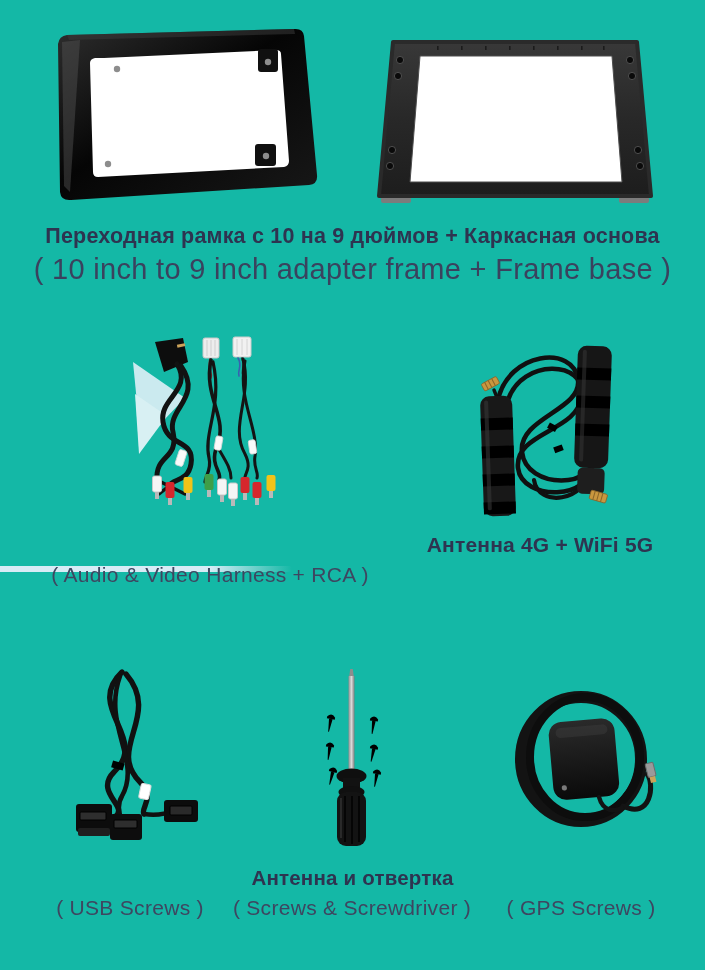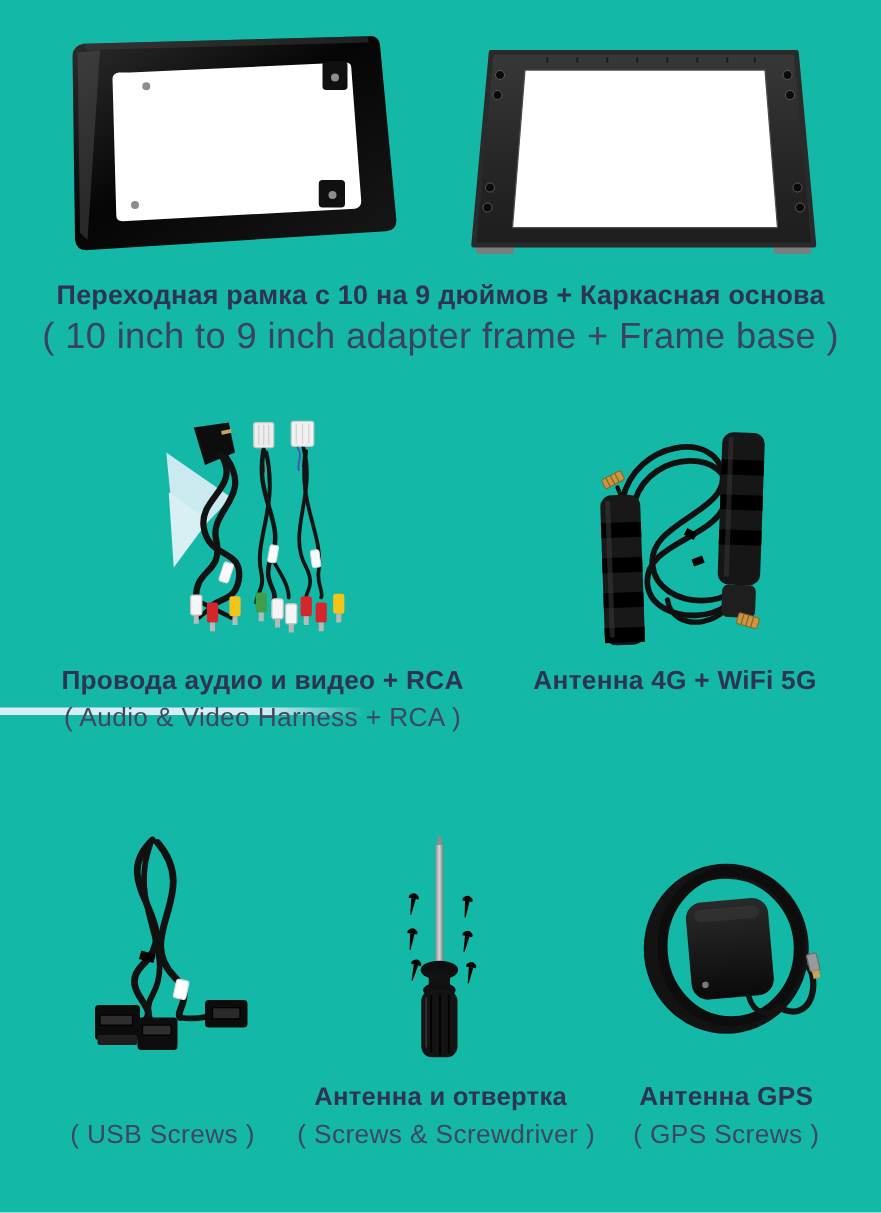--- a/index.html
+++ b/index.html
@@ -14,21 +14,21 @@
   .cap-en{font-weight:400;color:#3e4660;font-size:21px;letter-spacing:.3px;}
   .title-ru{left:0;top:224px;width:705px;font-size:21.5px;}
   .title-en{left:0;top:253px;width:705px;font-size:29px;color:#3a425e;}
   .harness-ru{left:25px;top:533px;width:370px;}
   .harness-en{left:15px;top:563px;width:390px;}
   .ant4g-ru{left:400px;top:533px;width:280px;}
   .ant4g-en{left:400px;top:563px;width:280px;}
   .usb-ru{left:25px;top:866px;width:210px;}
   .usb-en{left:25px;top:896px;width:210px;}
   .screws-ru{left:240px;top:866px;width:225px;font-size:20.5px;}
-  .screws-en{left:228px;top:896px;width:248px;text-align:right;}
+  .screws-en{left:228px;top:896px;width:248px;}
   .gps-ru{left:475px;top:866px;width:212px;}
   .gps-en{left:475px;top:896px;width:212px;}
   .stripe{
     position:absolute;left:0;top:566px;width:292px;height:6px;border-radius:0 3px 3px 0;
     background:linear-gradient(90deg,#d7ecf6 0%,#d7ecf6 72%,rgba(215,236,246,0) 100%);
     z-index:0;
   }
   .cap{z-index:2;}
 </style>
 </head>
@@ -216,21 +216,20 @@
         <rect x="0" y="0" width="17" height="9" rx="1.5" fill="#c9973f" stroke="#8a6428" stroke-width="0.8"></rect>
         <line x1="4" y1="0" x2="4" y2="9" stroke="#8a6428"></line>
           <line x1="8" y1="0" x2="8" y2="9" stroke="#8a6428"></line>
           <line x1="12" y1="0" x2="12" y2="9" stroke="#8a6428"></line>
       </g>
     </svg>
   </figure>
 
   <div class="stripe"></div>
 
-  <div class="cap cap-ru harness-ru">Провода аудио и видео + RCA</div>
   <div class="cap cap-en harness-en">( Audio &amp; Video Harness + RCA )</div>
   <div class="cap cap-ru ant4g-ru">Антенна 4G + WiFi 5G</div>
 
   <figure style="left:70px;top:666px;">
     <svg width="130" height="182" viewBox="0 0 130 182">
       <g fill="none" stroke="#111111" stroke-linecap="round">
         <path d="M52,6 C14,42 80,72 44,106 C24,126 58,140 46,150" stroke-width="5.4"></path>
         <path d="M56,8 C92,50 36,82 70,116 C86,132 70,142 74,148" stroke-width="5.4"></path>
         <path d="M50,10 C32,60 72,94 52,130 C46,140 50,146 50,150" stroke-width="4.6"></path>
         <path d="M74,148 C86,150 96,148 104,144" stroke-width="4.6"></path>
@@ -321,16 +320,15 @@
         <rect x="53" y="46" width="52" height="10" rx="5" fill="#3d3d3d" opacity="0.45"></rect>
         <circle cx="57" cy="106" r="2.6" fill="#7a7a7a"></circle>
       </g>
       <path d="M94,117 C98,132 110,132 117,128" fill="none" stroke="#131313" stroke-width="4.4" stroke-linecap="round"></path>
     </svg>
   </figure>
 
   <div class="cap cap-en usb-en">( USB Screws )</div>
   <div class="cap cap-ru screws-ru">Антенна и отвертка</div>
   <div class="cap cap-en screws-en">( Screws &amp; Screwdriver )</div>
-  <div class="cap cap-ru gps-ru">Антенна GPS</div>
   <div class="cap cap-en gps-en">( GPS Screws )</div>
 
 </div>
 
 </body></html>

